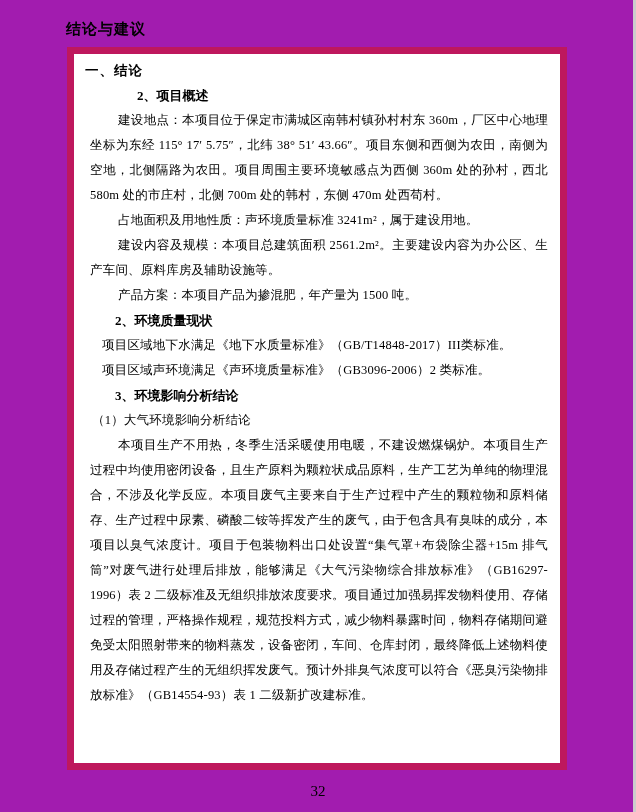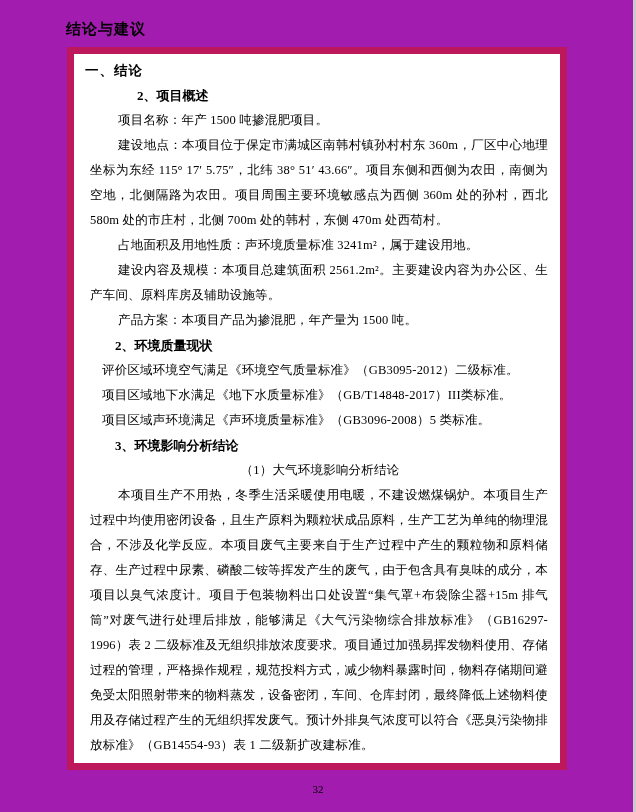--- a/index.html
+++ b/index.html
@@ -48,39 +48,39 @@
     margin-left: 16px;
     margin-right: 12px;
   }
   .para {
     margin: 0;
     font-size: 12.5px;
     line-height: 25px;
     text-align: justify;
     letter-spacing: 0.2px;
   }
-  .para.last-noju { text-align: center; }
+  .para.last-noju { text-align: left; }
   .heading-num {
     margin: 0;
     font-size: 13px;
     font-weight: bold;
     line-height: 25px;
   }
   .ind-h1 { text-indent: 47px; }
   .ind-h23 { text-indent: 25px; }
   .ind2 { text-indent: 28px; }
   .ind1 { text-indent: 12px; }
   .ind0 { text-indent: 2px; }
   .page-number {
     position: absolute;
     left: 0;
     top: 783px;
     width: 636px;
     text-align: center;
-    font-size: 11px;
+    font-size: 15px;
     margin: 0;
   }
   .right-edge-strip {
     position: absolute;
     right: 0;
     top: 0;
     width: 3px;
     height: 812px;
     background: #cccccc;
   }
@@ -93,38 +93,36 @@
   <h1 class="doc-title">结论与建议</h1>
 
   <div class="conclusion-box">
 
     <div class="section-heading">一、结论</div>
 
     <div class="box-content">
 
       <p class="heading-num ind-h1">2、项目概述</p>
 
-      <p class="para ind2">项目名称：年产 1500 吨掺混肥项目。</p>
 
 
       <p class="para ind2">建设地点：本项目位于保定市满城区南韩村镇孙村村东 360m，厂区中心地理坐标为东经 115° 17′ 5.75″，北纬 38° 51′ 43.66″。项目东侧和西侧为农田，南侧为空地，北侧隔路为农田。项目周围主要环境敏感点为西侧 360m 处的孙村，西北 580m 处的市庄村，北侧 700m 处的韩村，东侧 470m 处西苟村。</p>
 
       <p class="para ind2">占地面积及用地性质：声环境质量标准 3241m²，属于建设用地。</p>
 
       <p class="para ind2">建设内容及规模：本项目总建筑面积 2561.2m²。主要建设内容为办公区、生产车间、原料库房及辅助设施等。</p>
 
       <p class="para ind2">产品方案：本项目产品为掺混肥，年产量为 1500 吨。</p>
 
       <p class="heading-num ind-h23">2、环境质量现状</p>
 
-      <p class="para ind1">评价区域环境空气满足《环境空气质量标准》（GB3095-2012）二级标准。</p>
 
       <p class="para ind1">项目区域地下水满足《地下水质量标准》（GB/T14848-2017）III类标准。</p>
 
-      <p class="para ind1">项目区域声环境满足《声环境质量标准》（GB3096-2008）5 类标准。</p>
+      <p class="para ind1">项目区域声环境满足《声环境质量标准》（GB3096-2006）2 类标准。</p>
 
       <p class="heading-num ind-h23">3、环境影响分析结论</p>
 
       <p class="para ind0 last-noju">（1）大气环境影响分析结论</p>
 
       <p class="para ind2">本项目生产不用热，冬季生活采暖使用电暖，不建设燃煤锅炉。本项目生产过程中均使用密闭设备，且生产原料为颗粒状成品原料，生产工艺为单纯的物理混合，不涉及化学反应。本项目废气主要来自于生产过程中产生的颗粒物和原料储存、生产过程中尿素、磷酸二铵等挥发产生的废气，由于包含具有臭味的成分，本项目以臭气浓度计。项目于包装物料出口处设置“集气罩+布袋除尘器+15m 排气筒”对废气进行处理后排放，能够满足《大气污染物综合排放标准》（GB16297-1996）表 2 二级标准及无组织排放浓度要求。项目通过加强易挥发物料使用、存储过程的管理，严格操作规程，规范投料方式，减少物料暴露时间，物料存储期间避免受太阳照射带来的物料蒸发，设备密闭，车间、仓库封闭，最终降低上述物料使用及存储过程产生的无组织挥发废气。预计外排臭气浓度可以符合《恶臭污染物排放标准》（GB14554-93）表 1 二级新扩改建标准。</p>
 
     </div>
   </div>
 

